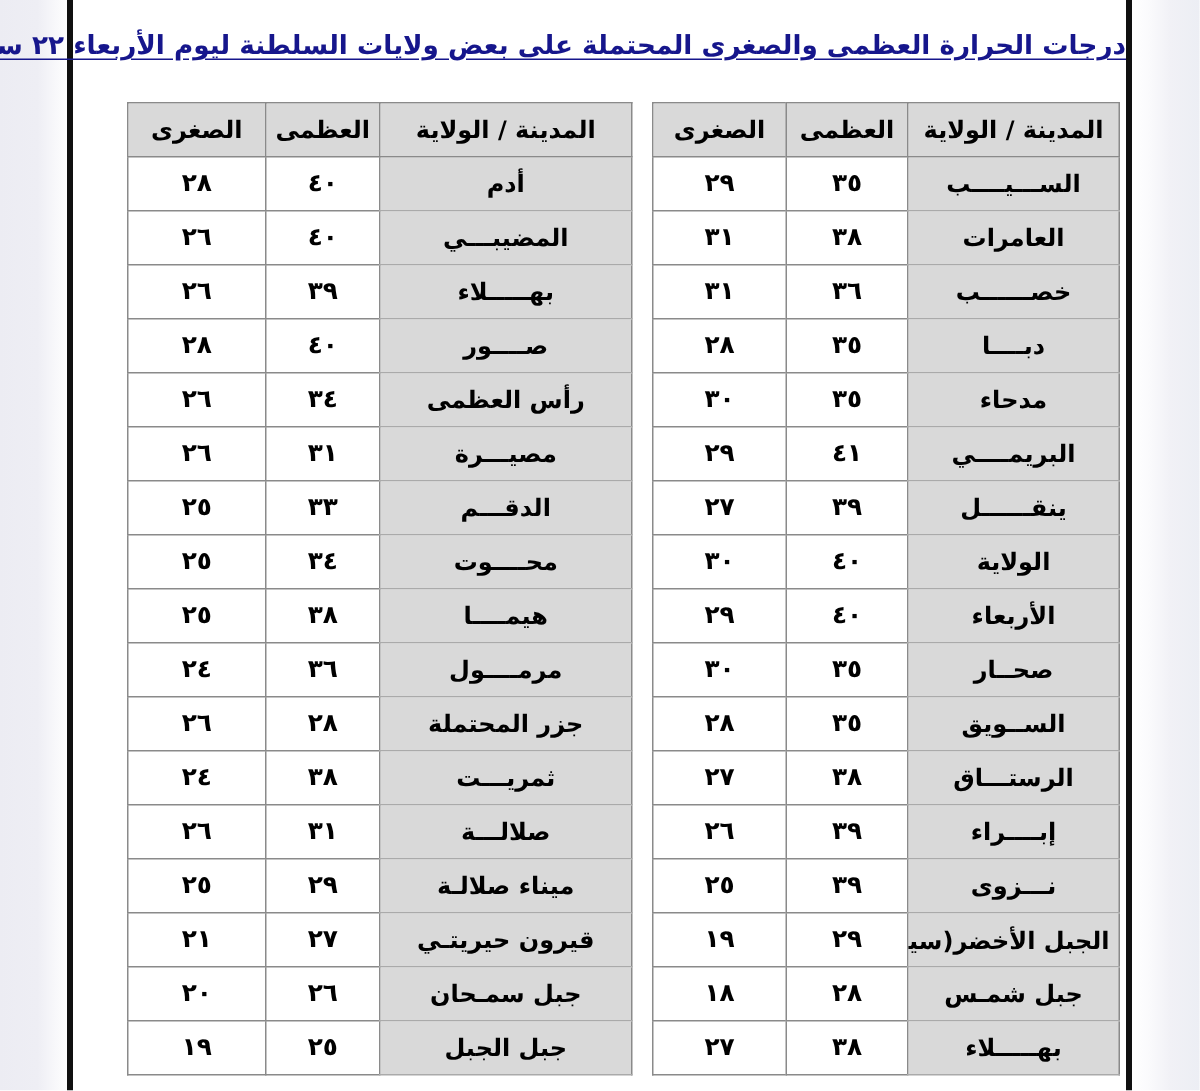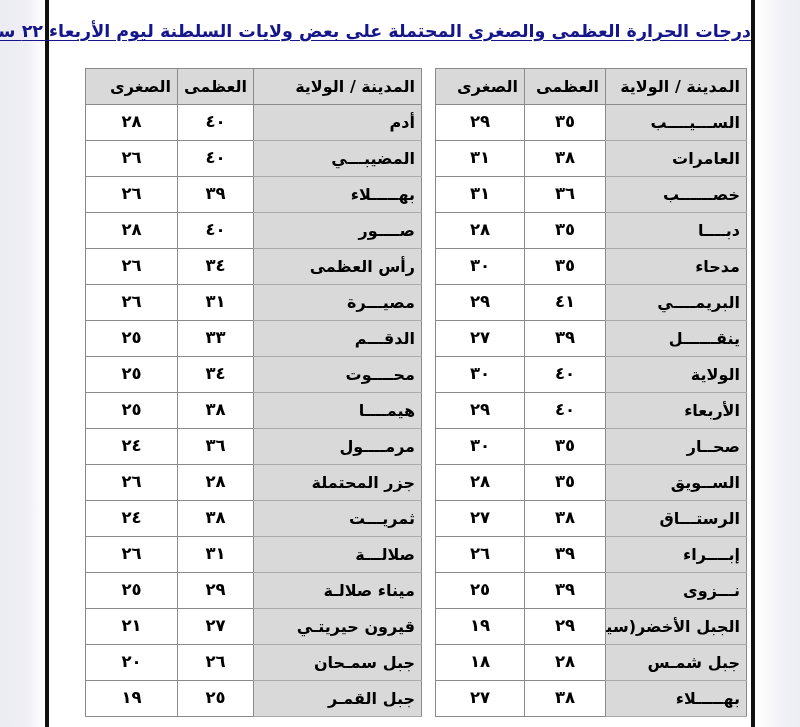--- a/index.html
+++ b/index.html
@@ -97,25 +97,24 @@
     text-align: center;
     vertical-align: middle;
     line-height: 1;
     overflow: hidden;
     white-space: nowrap;
   }
   .wx-table thead th {
     background: #d9d9d9;
     font-size: 16px;
     border-bottom: 1px solid #8a8a8a;
-    text-align: right;
   }
   .wx-table td.col-name {
     background: #d9d9d9;
-    text-align: right;
+    text-align: center;
     font-size: 16px;
     border-top-color: #aaaaaa;
     border-bottom-color: #aaaaaa;
   }
   .wx-table td.col-temp {
     background: #ffffff;
     font-size: 16.5px;
     letter-spacing: 1px;
   }
 
@@ -230,21 +229,21 @@
             <td class="col-name">قيرون حيريتـي</td>
             <td class="col-temp">٢٧</td>
             <td class="col-temp">٢١</td>
           </tr>
           <tr>
             <td class="col-name">جبل سمـحان</td>
             <td class="col-temp">٢٦</td>
             <td class="col-temp">٢٠</td>
           </tr>
           <tr>
-            <td class="col-name">جبل القمـر</td>
+            <td class="col-name">جبل الجبل</td>
             <td class="col-temp">٢٥</td>
             <td class="col-temp">١٩</td>
           </tr>
         </tbody>
     </table>
 
     <table class="wx-table" id="table-right">
       <colgroup>
         <col class="c-name">
           <col class="c-max">

